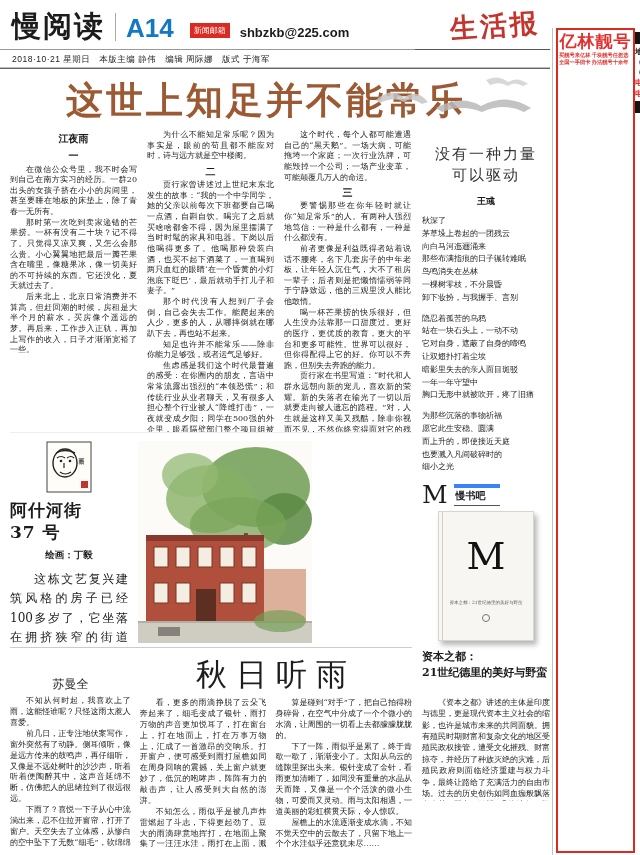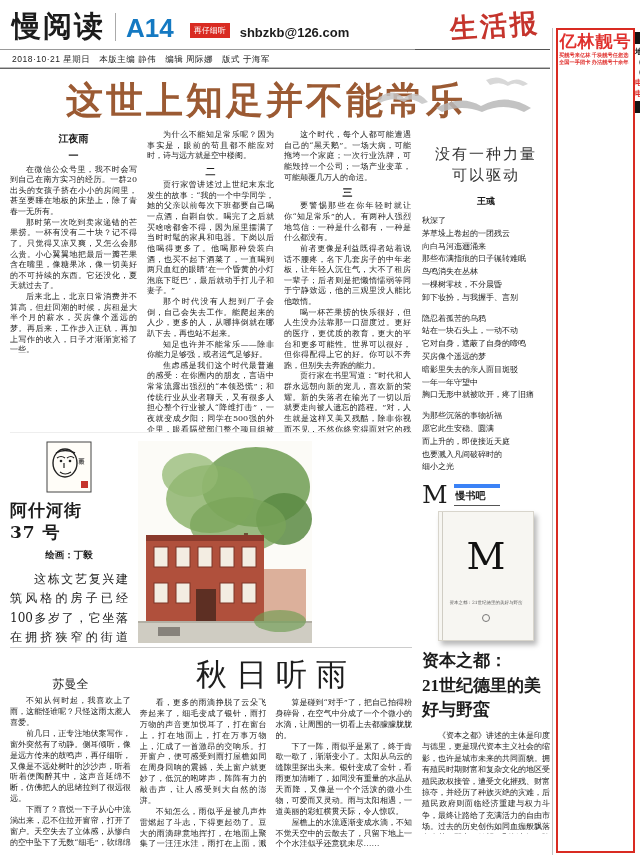--- a/index.html
+++ b/index.html
@@ -75,21 +75,21 @@
   .book-col-head { display:flex; align-items:center; gap:6px; margin:6px 0 4px; }
   .m-mark { font-size:25px; line-height:1; }
   .col-name { border-top:4px solid #3b82f6; border-bottom:1px solid #555; padding:1px 14px 2px 2px;
               font-size:10px; font-weight:bold; }
   .book-cover { width:96px; height:130px; margin:4px auto 8px; background:#f7f6f2; border:1px solid #d8d5cc;
                 box-shadow:3px 4px 5px rgba(0,0,0,.28); position:relative; }
   .cover-edge { position:absolute; left:3px; top:0; bottom:0; width:1px; background:#d0cdc4; }
   .cover-m { text-align:center; font-size:38px; margin-top:22px; color:#111; }
   .cover-title { font-size:4.5px; text-align:center; color:#555; margin-top:22px; padding:0 8px; line-height:1.5; }
   .cover-ring { width:8px; height:8px; border:1px solid #777; border-radius:50%; margin:7px auto 0; }
-  .book-title { font-weight:bold; font-size:17px; line-height:1.45; margin:4px 0 7px;font-family:Liberation Serif, serif; }
+  .book-title { font-weight:bold; font-size:11px; line-height:1.45; margin:4px 0 16px; }
   .meta-line { font-size:8.5px; font-weight:bold; line-height:1.75; font-family:"Liberation Sans",sans-serif; }
   .book-review { font-size:8px; line-height:1.42; text-align:justify; margin-top:7px; height:104px; overflow:hidden; }
 
   
   .vsep { position:absolute; left:552px; top:28px; bottom:0; width:1px; background:#c2c2c2; }
   .sidebar { position:absolute; left:556px; top:28px; width:82px; bottom:2px; display:flex; flex-direction:row;
              font-family:"Liberation Sans",sans-serif; }
   .ad-head { border:2px solid #d92b22; padding:2px 1px 3px; text-align:center; }
   .ad-title { font-size:17px; font-weight:bold; color:#e0312e; letter-spacing:1px; line-height:1.15; }
   .ad-tag { font-size:5.5px; color:#e0312e; font-weight:bold; white-space:nowrap; transform:scaleX(.95);
@@ -112,22 +112,22 @@
 <body>
 
 <div class="page">
   <div class="content">
 
     <header class="masthead">
       <div class="mast-left">
         <span class="section-name">慢阅读</span>
         <span class="vbar"></span>
         <span class="page-no">A14</span>
-        <span class="mail-badge">再仔细听</span>
-        <span class="mail">shbzkb@126.com</span>
+        <span class="mail-badge">新闻邮箱</span>
+        <span class="mail">shbzkb@225.com</span>
       </div>
       <div class="paper-logo">生活报</div>
       <div class="rule-a"></div>
       <div class="logo-rule"></div>
       <div class="dateline">2018·10·21 星期日　本版主编 静伟　编辑 周际娜　版式 于海军</div>
       <div class="rule-b"></div>
     </header>
 
     <div class="headline-band">
       <h1 class="headline">这世上知足并不能常乐</h1>
@@ -258,21 +258,21 @@
                 <div class="poem-line">向白马河迤逦涌来</div>
                 <div class="poem-line">那些布满指痕的日子辗转难眠</div>
                 <div class="poem-line">鸟鸣消失在丛林</div>
                 <div class="poem-line">一棵树零枝，不分晨昏</div>
                 <div class="poem-line">卸下妆扮，与我握手、言别</div>
               </div>
               <div class="stanza">
                 <div class="poem-line">隐忍着孤苦的乌鸦</div>
                 <div class="poem-line">站在一块石头上，一动不动</div>
                 <div class="poem-line">它对自身，遮蔽了自身的啼鸣</div>
-                <div class="poem-line">买房像个遥远的梦</div>
+                <div class="poem-line">让双翅扑打着尘埃</div>
                 <div class="poem-line">暗影里失去的亲人面目斑驳</div>
                 <div class="poem-line">一年一年守望中</div>
                 <div class="poem-line">胸口无形中就被吹开，疼了旧痛</div>
               </div>
               <div class="stanza">
                 <div class="poem-line">为那些沉落的事物祈福</div>
                 <div class="poem-line">愿它此生安稳、圆满</div>
                 <div class="poem-line">而上升的，即使接近天庭</div>
                 <div class="poem-line">也要溅入凡间破碎时的</div>
                 <div class="poem-line">细小之光</div>

